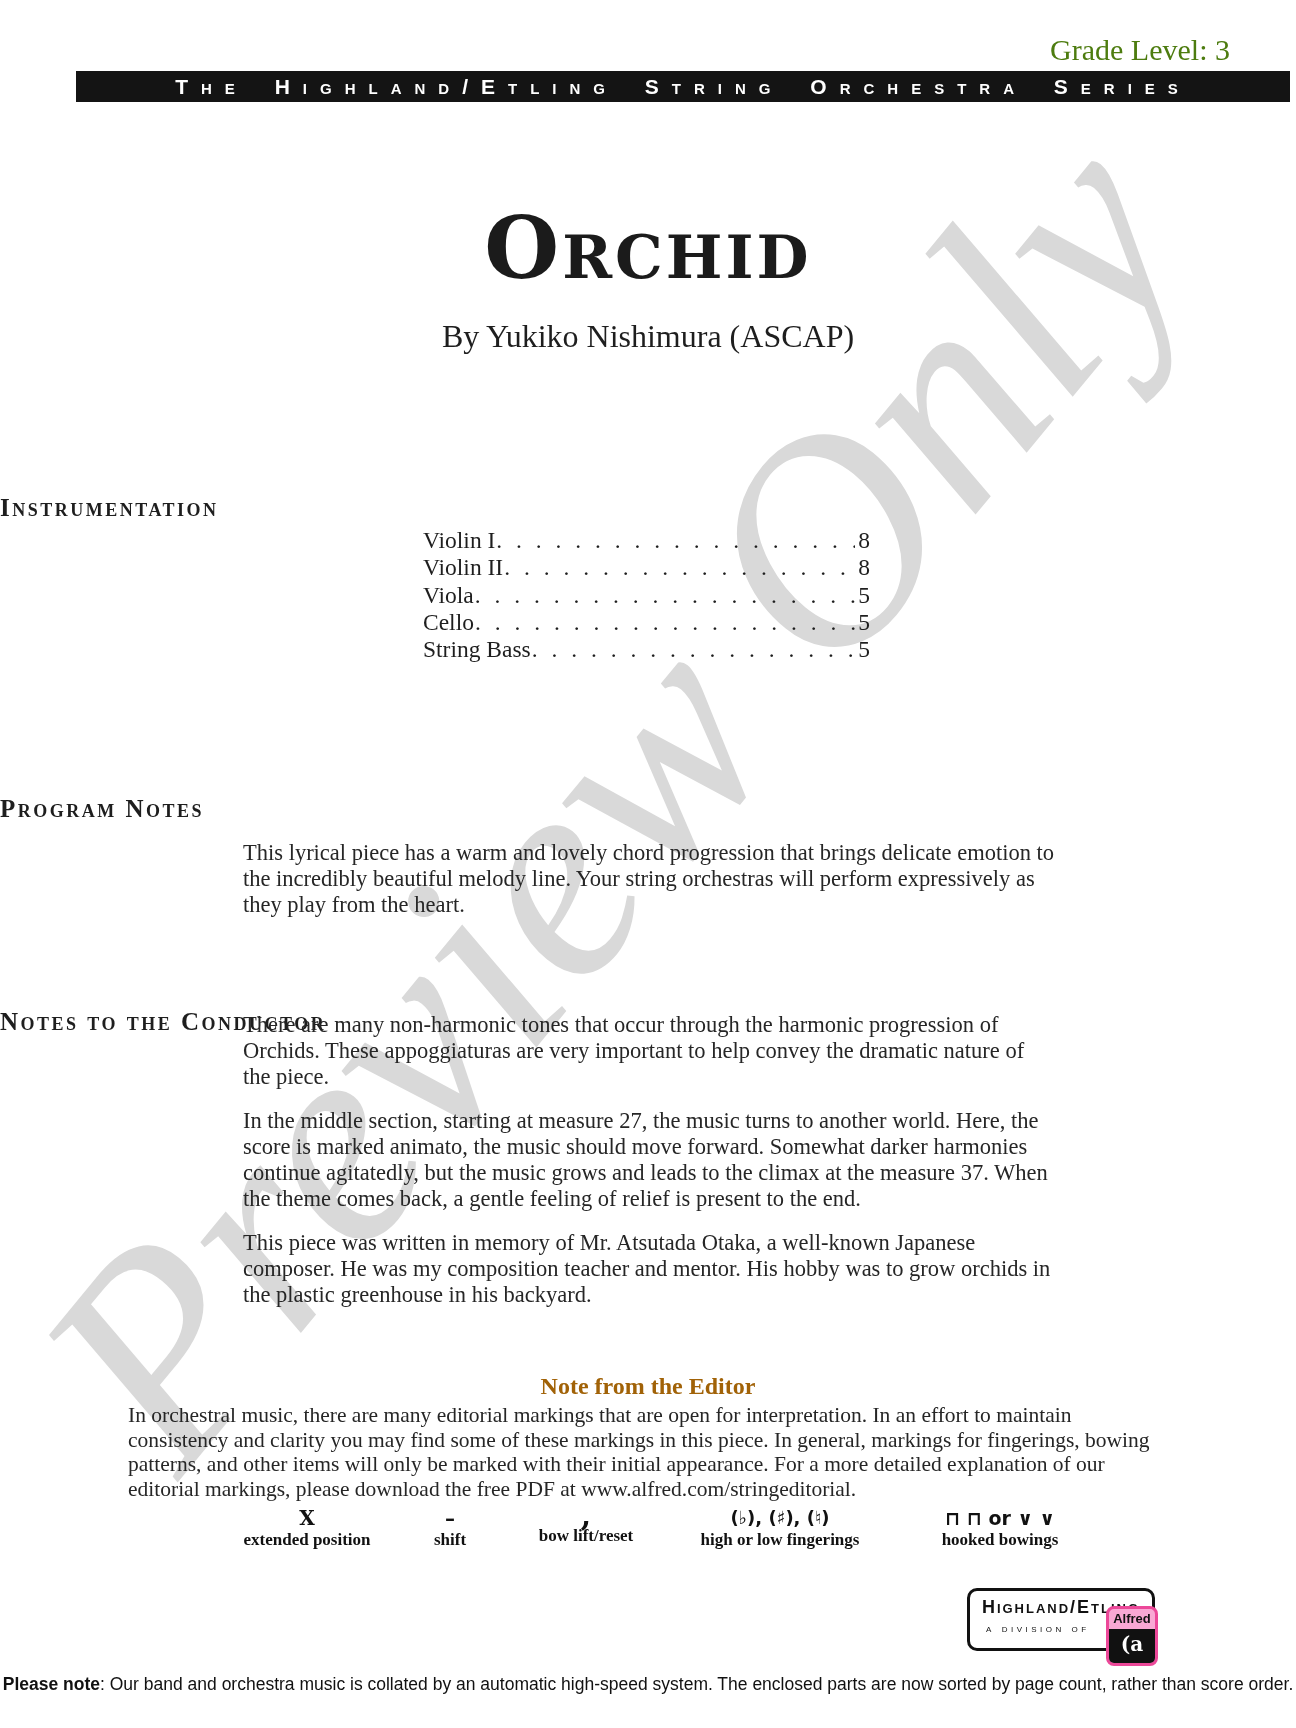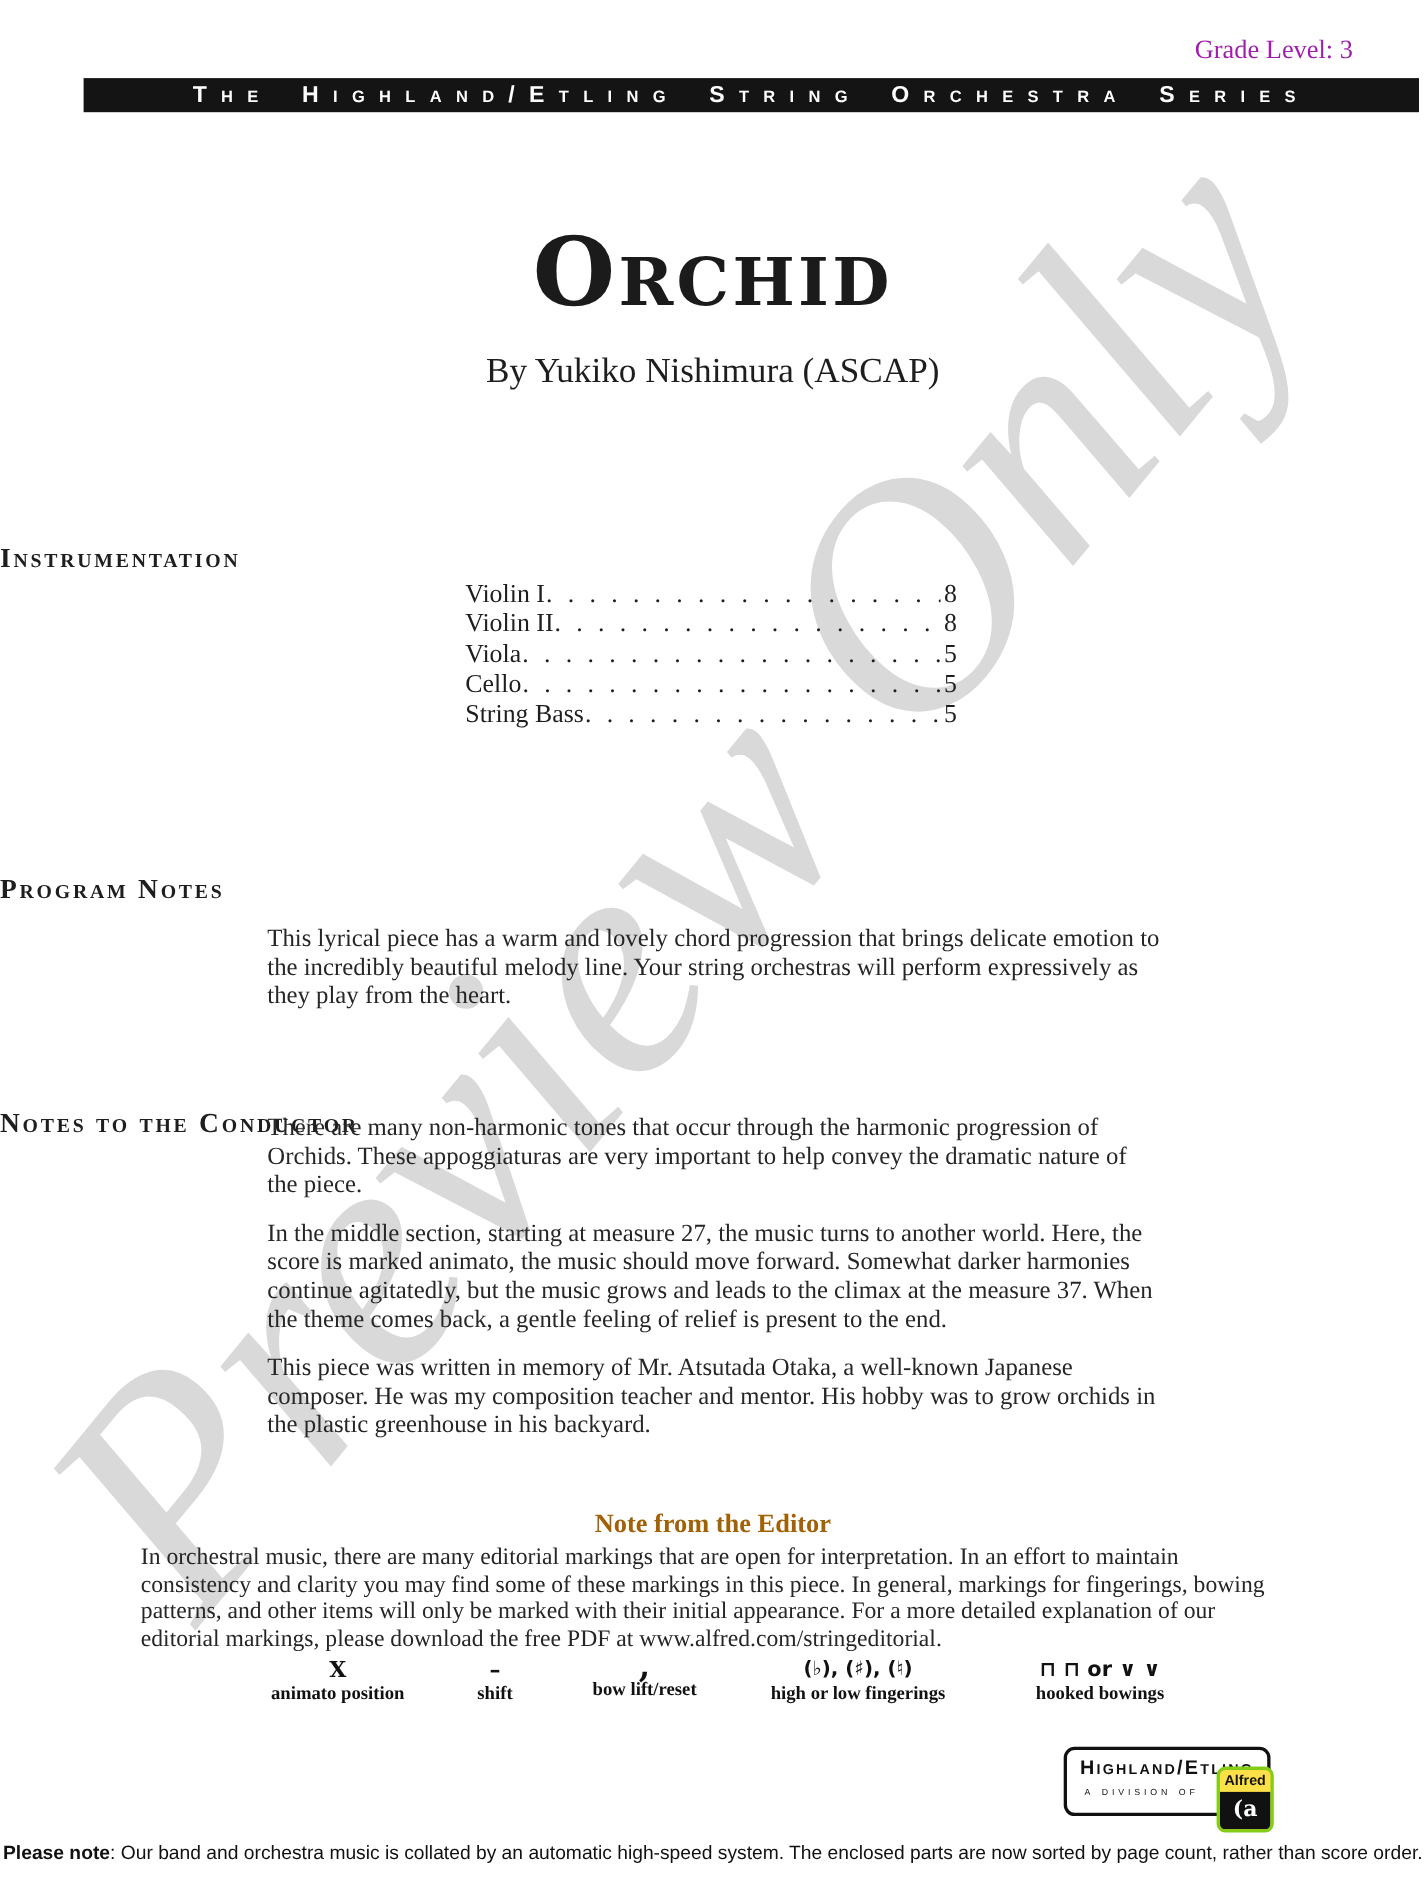--- a/index.html
+++ b/index.html
@@ -22,21 +22,21 @@
     color:#ffffff;white-space:nowrap;
   }
   .watermark{
     position:absolute;left:612px;top:800px;z-index:1;
     transform:translate(-50%,-50%) rotate(-50.5deg);
     font-family:"Liberation Serif",serif;font-style:italic;
     font-size:295px;color:#d9d9d9;white-space:nowrap;
     pointer-events:none;
   }
   .txt{position:absolute;z-index:2;}
-  .grade{top:33px;right:66px;font-size:24px;color:#a21caf;}
+  .grade{top:33px;right:66px;font-size:30px;color:#4d7c0f;}
   .title{
     top:205px;left:0;width:1296px;text-align:center;
     font-family:"DejaVu Serif",serif;font-weight:bold;
     font-variant:small-caps;font-size:86px;letter-spacing:3px;
     line-height:1;color:#1b1b1b;
   }
   .byline{top:318px;left:0;width:1296px;text-align:center;font-size:32px;color:#1e1e1e;}
   .sec-heading{
     left:0;width:1296px;text-align:left;
     font-variant:small-caps;font-weight:bold;
@@ -94,21 +94,21 @@
     color:#111;white-space:nowrap;
   }
   .pub-division{
     position:absolute;left:16px;top:30px;
     font-family:"Liberation Sans",sans-serif;
     font-variant:small-caps;font-size:12px;letter-spacing:3.5px;color:#111;
     white-space:nowrap;
   }
   .alfred{
     position:absolute;right:-6px;bottom:-18px;width:46px;height:54px;
-    border:3px solid #84cc16;border-radius:8px;background:#fde047;overflow:hidden;
+    border:3px solid #ec4899;border-radius:8px;background:#f9a8d4;overflow:hidden;
   }
   .alfred-word{
     height:20px;text-align:center;
     font-family:"Liberation Sans",sans-serif;font-weight:bold;
     font-size:13px;line-height:20px;color:#111;
   }
   .alfred-mark{
     height:34px;background:#111;color:#fff;text-align:center;
     font-family:"DejaVu Serif",serif;font-size:20px;line-height:30px;font-weight:bold;
   }
@@ -170,21 +170,21 @@
   <p><span>There are many non-harmonic tones that occur through the harmonic progression of </span><span class="ital">Orchids</span><span>. These appoggiaturas are very important to help convey the dramatic nature of the piece.</span></p>
   <p>In the middle section, starting at measure 27, the music turns to another world. Here, the score is marked animato, the music should move forward. Somewhat darker harmonies continue agitatedly, but the music grows and leads to the climax at the measure 37. When the theme comes back, a gentle feeling of relief is present to the end.</p>
   <p>This piece was written in memory of Mr. Atsutada Otaka, a well-known Japanese composer. He was my composition teacher and mentor. His hobby was to grow orchids in the plastic greenhouse in his backyard.</p>
 </div>
 
 <div class="txt editor-heading">Note from the Editor</div>
 <div class="txt editor-body">In orchestral music, there are many editorial markings that are open for interpretation. In an effort to maintain consistency and clarity you may find some of these markings in this piece. In general, markings for fingerings, bowing patterns, and other items will only be marked with their initial appearance. For a more detailed explanation of our editorial markings, please download the free PDF at www.alfred.com/stringeditorial.</div>
 
 <div class="legend-item li-1">
   <div class="legend-symbol">X</div>
-  <div class="legend-label">animato position</div>
+  <div class="legend-label">extended position</div>
 </div>
 <div class="legend-item li-2">
   <div class="legend-symbol">–</div>
   <div class="legend-label">shift</div>
 </div>
 <div class="legend-item li-3">
   <div class="legend-symbol big-comma">,</div>
   <div class="legend-label">bow lift/reset</div>
 </div>
 <div class="legend-item li-4">

